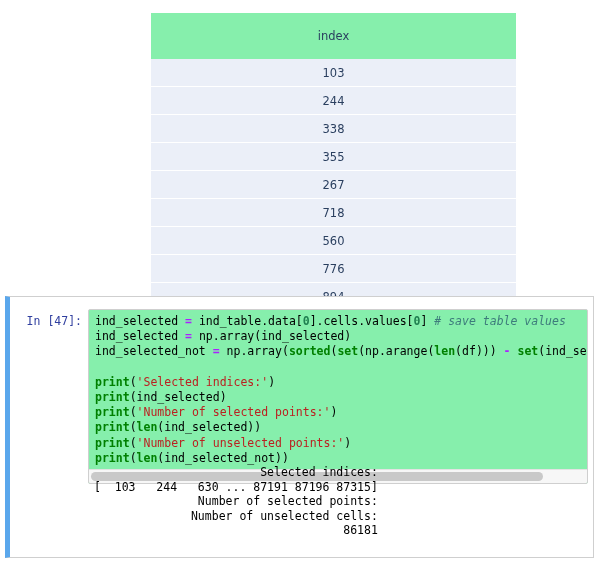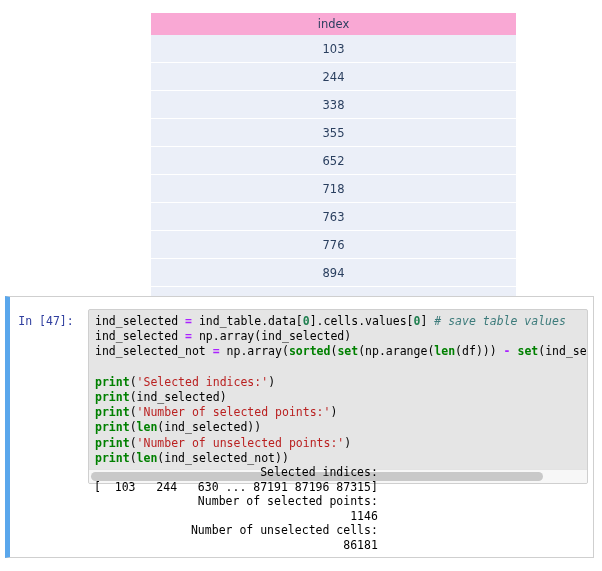--- a/index.html
+++ b/index.html
@@ -21,29 +21,29 @@
     left: 151px;
     top: 13px;
     width: 365px;
   }
   .tbl {
     border-collapse: collapse;
     width: 100%;
     table-layout: fixed;
   }
   .tbl th {
-    background: #f9a8d4;
+    background: #86efac;
     color: #2a3f5f;
     font-weight: normal;
     font-size: 11.5px;
     font-family: "DejaVu Sans", "Liberation Sans", sans-serif;
     text-align: center;
     height: 22px;
     line-height: 22px;
-    padding: 0;
+    padding: 12px;
     border: none;
   }
   .tbl td {
     background: #ebeff8;
     color: #2a3f5f;
     font-size: 11.5px;
     font-family: "DejaVu Sans", "Liberation Sans", sans-serif;
     text-align: center;
     height: 27px;
     line-height: 16px;
@@ -68,34 +68,34 @@
   .cell-inner {
     position: relative;
     width: 100%;
     height: 100%;
   }
   .prompt {
     position: absolute;
     left: 0px;
     top: 17px;
     width: 72px;
-    text-align: center;
+    text-align: right;
     color: #303f9f;
     font-family: "DejaVu Sans Mono", "Liberation Mono", monospace;
     font-size: 11.5px;
     line-height: 15px;
     white-space: pre;
   }
   .input-area {
     position: absolute;
     left: 78px;
     top: 12px;
     width: 500px;
     box-sizing: border-box;
-    background: #e5e5e5;
+    background: #86efac;
     border: 1px solid #cfcfcf;
     border-radius: 2px;
     overflow: hidden;
   }
   .code {
     padding: 4px 0 3px 6px;
     font-family: "DejaVu Sans Mono", "Liberation Mono", monospace;
     font-size: 11.5px;
     line-height: 15.2px;
     color: #000000;
@@ -157,27 +157,27 @@
         <tr>
           <td>244</td>
         </tr>
         <tr>
           <td>338</td>
         </tr>
         <tr>
           <td>355</td>
         </tr>
         <tr>
-          <td>652</td>
+          <td>267</td>
         </tr>
         <tr>
           <td>718</td>
         </tr>
         <tr>
-          <td>763</td>
+          <td>560</td>
         </tr>
         <tr>
           <td>776</td>
         </tr>
         <tr>
           <td>894</td>
         </tr>
         <tr>
           <td>898</td>
         </tr>
@@ -193,16 +193,16 @@
 
     <div class="prompt">In [47]:</div>
 
     <div class="input-area">
       <div class="code" id="code-block"><span class="ln"><span>ind_selected </span><span class="op">=</span><span> ind_table.data[</span><span class="num">0</span><span>].cells.values[</span><span class="num">0</span><span>] </span><span class="cmt"># save table values</span></span><span class="ln"><span>ind_selected </span><span class="op">=</span><span> np.array(ind_selected)</span></span><span class="ln"><span>ind_selected_not </span><span class="op">=</span><span> np.array(</span><span class="bi">sorted</span><span>(</span><span class="bi">set</span><span>(np.arange(</span><span class="bi">len</span><span>(df))) </span><span class="op">-</span><span> </span><span class="bi">set</span><span>(ind_selec</span></span><span class="blank">&nbsp;</span><span class="ln"><span class="bi">print</span><span>(</span><span class="str">'Selected indices:'</span><span>)</span></span><span class="ln"><span class="bi">print</span><span>(ind_selected)</span></span><span class="ln"><span class="bi">print</span><span>(</span><span class="str">'Number of selected points:'</span><span>)</span></span><span class="ln"><span class="bi">print</span><span>(</span><span class="bi">len</span><span>(ind_selected))</span></span><span class="ln"><span class="bi">print</span><span>(</span><span class="str">'Number of unselected points:'</span><span>)</span></span><span class="ln"><span class="bi">print</span><span>(</span><span class="bi">len</span><span>(ind_selected_not))</span></span></div>
       <div class="hscroll">
         <div class="thumb"></div>
       </div>
     </div>
 
-    <div class="output-area" id="output-block"><span class="oln">Selected indices:</span><span class="oln">[  103   244   630 ... 87191 87196 87315]</span><span class="oln">Number of selected points:</span><span class="oln">1146</span><span class="oln">Number of unselected cells:</span><span class="oln">86181</span></div>
+    <div class="output-area" id="output-block"><span class="oln">Selected indices:</span><span class="oln">[  103   244   630 ... 87191 87196 87315]</span><span class="oln">Number of selected points:</span><span class="oln">Number of unselected cells:</span><span class="oln">86181</span></div>
 
   </div>
 </div>
 
 </body></html>

